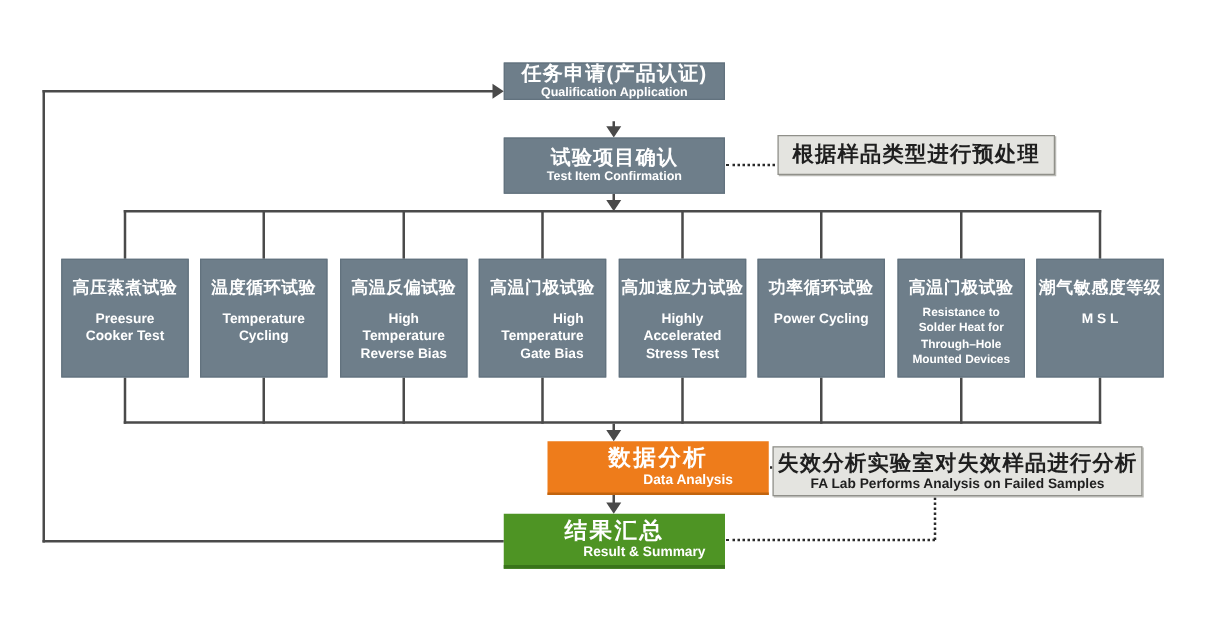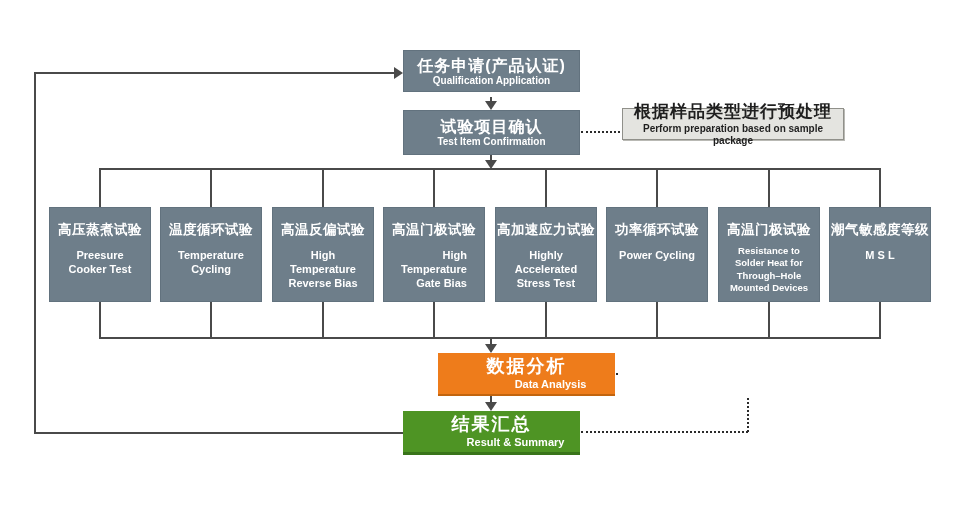--- a/index.html
+++ b/index.html
@@ -79,33 +79,32 @@
   <div class="arrow-down" style="left:485px;top:344px;"></div>
 
   <div class="line-v" style="left:490px;top:396px;height:7px;"></div>
   <div class="arrow-down" style="left:485px;top:402px;"></div>
 
   <div class="dot-h" style="left:581px;top:131px;width:39px;"></div>
   <div class="dot-h" style="left:581px;top:373px;width:37px;"></div>
   <div class="dot-v" style="left:747px;top:398px;height:34px;"></div>
   <div class="dot-h" style="left:581px;top:431px;width:167px;"></div>
 
-  <div class="box box-slate" style="left:403px;top:50px;width:177px;height:42px;">
+  <div class="box box-slate" style="left:403px;top:50px;width:177px;height:30px;">
     <div class="zh-lg">任务申请(产品认证)</div>
     <div class="en-xs">Qualification Application</div>
   </div>
 
   <div class="box box-slate" style="left:403px;top:110px;width:177px;height:45px;">
     <div class="zh-lg">试验项目确认</div>
     <div class="en-xs">Test Item Confirmation</div>
   </div>
 
   <div class="box box-note" style="left:622px;top:108px;width:222px;height:32px;">
     <div class="note-zh">根据样品类型进行预处理</div>
-    <div class="note-en" style="font-size:10px;">Perform preparation based on sample package</div>
   </div>
 
   <div class="box box-slate test-box" style="left:49px;">
     <div class="zh">高压蒸煮试验</div>
     <div class="en">Preesure
 Cooker Test</div>
   </div>
   <div class="box box-slate test-box" style="left:160px;">
     <div class="zh">温度循环试验</div>
     <div class="en">Temperature
@@ -143,19 +142,23 @@
   <div class="box box-slate test-box" style="left:829px;">
     <div class="zh">潮气敏感度等级</div>
     <div class="en">M S L</div>
   </div>
 
   <div class="box box-orange" style="left:403px;top:353px;width:177px;height:43px;margin-left:35px;">
     <div class="zh-xl">数据分析</div>
     <div class="en-sm">Data Analysis</div>
   </div>
 
+  <div class="box box-note" style="left:618px;top:357px;width:296px;height:40px;">
+    <div class="note-zh">失效分析实验室对失效样品进行分析</div>
+    <div class="note-en" style="font-size:11px;">FA Lab Performs Analysis on Failed Samples</div>
+  </div>
 
   <div class="box box-green" style="left:403px;top:411px;width:177px;height:44px;">
     <div class="zh-xl">结果汇总</div>
     <div class="en-sm">Result &amp; Summary</div>
   </div>
 
 </div>
 
 </body></html>

